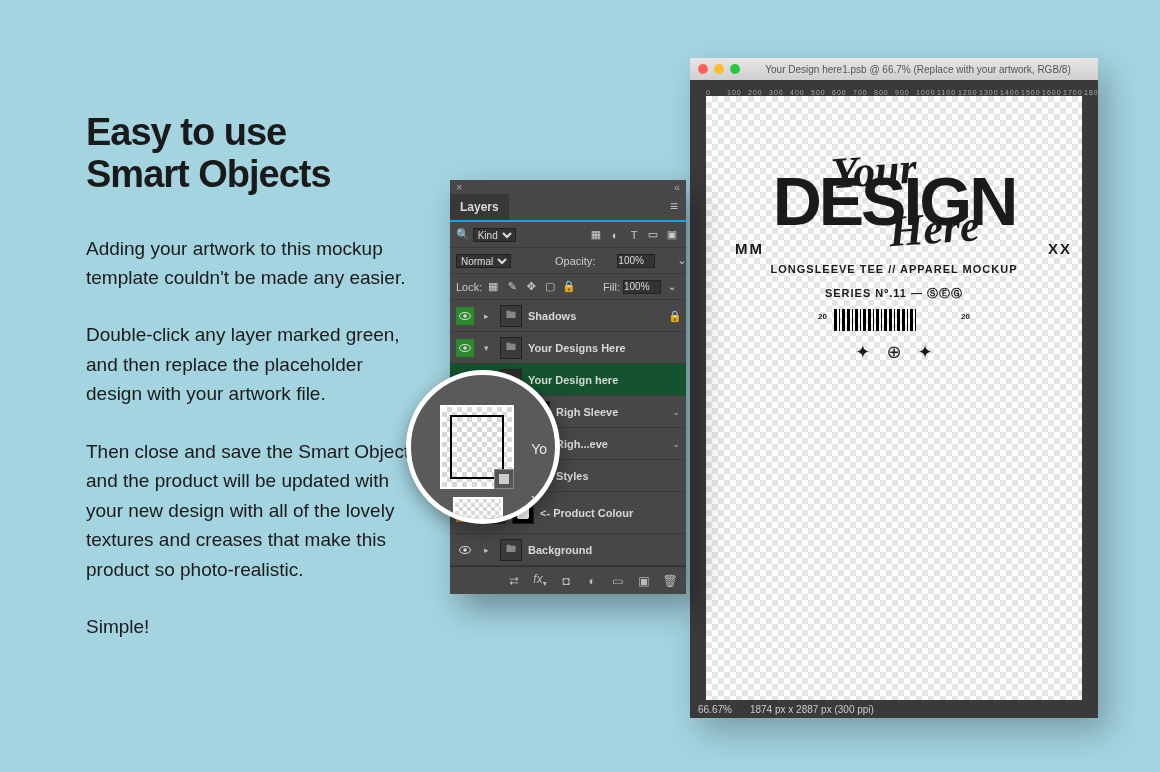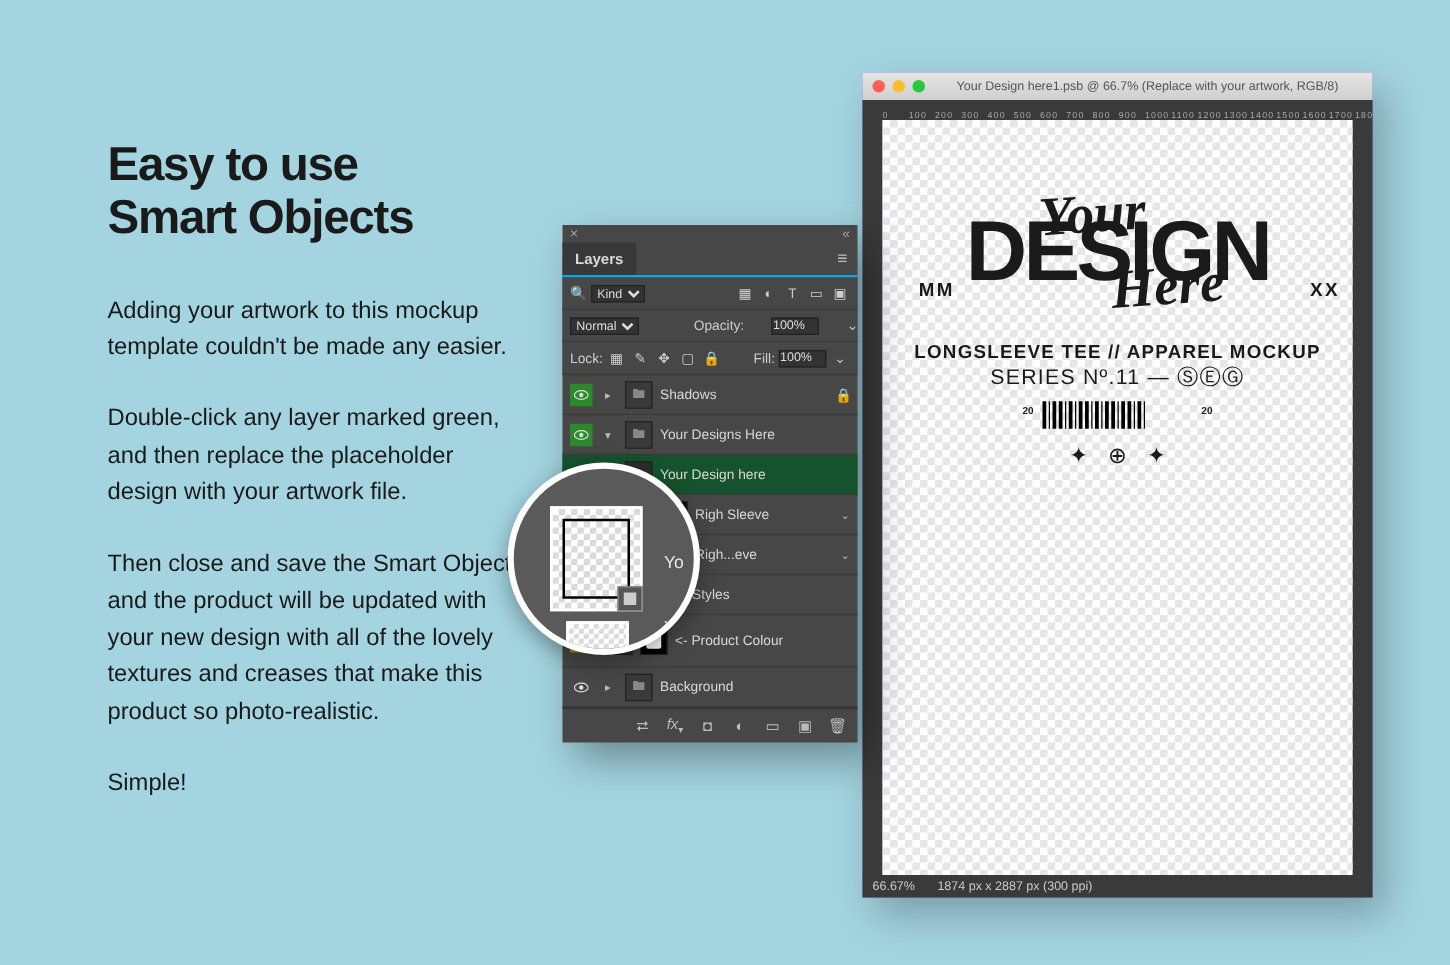--- a/index.html
+++ b/index.html
@@ -33,21 +33,21 @@
     margin-bottom: 28px;
   }
 
   
   .ps-doc {
     position: absolute;
     left: 690px;
     top: 58px;
     width: 408px;
     height: 660px;
-    background: #8b5cf6;
+    background: #84cc16;
     box-shadow: 10px 14px 30px rgba(0,0,0,.25);
   }
   .ps-doc .titlebar {
     height: 22px;
     background: linear-gradient(#e6e6e6,#cfcfcf);
     display: flex;
     align-items: center;
     padding: 0 8px;
     gap: 6px;
     font-size: 10px;
@@ -92,42 +92,42 @@
     display:flex; align-items:center; padding:0 8px; gap:18px;
   }
 
   
   .artwork {
     position:absolute; left:0; right:0; top:0;
     display:flex; flex-direction:column; align-items:center;
     padding-top: 48px;
   }
   .artwork .mm, .artwork .xx {
-    position:absolute; top:128px; font-size:15px; font-weight:800; letter-spacing:2px;
+    position:absolute; top:144px; font-size:15px; font-weight:800; letter-spacing:2px;
   }
   .artwork .mm { right: calc(100% - 58px); }
   .artwork .xx { left: calc(100% - 34px); }
   .artwork .design-word {
     font-size: 68px; font-weight:900; letter-spacing:-3px;
     line-height:.9;
   }
   .artwork .script-top {
     font-family: "Brush Script MT", cursive;
     font-size: 44px; font-style: italic; font-weight:700;
     margin-bottom: -24px;
     transform: rotate(-4deg) translateX(-20px);
   }
   .artwork .script-bot {
     font-family: "Brush Script MT", cursive;
     font-size: 44px; font-style: italic; font-weight:700;
     margin-top: -26px;
     transform: rotate(-4deg) translateX(40px);
   }
-  .artwork .sub1 { font-size:15px; font-weight:800; letter-spacing:1px; margin-top: 16px; }
-  .artwork .sub2 { font-size:17px; font-weight:400; letter-spacing:1px; margin-top: 0; }
+  .artwork .sub1 { font-size:11px; font-weight:800; letter-spacing:1px; margin-top: 6px; }
+  .artwork .sub2 { font-size:11px; font-weight:700; letter-spacing:1px; margin-top: 11px; }
   .artwork .barcode {
     margin-top: 8px;
     height: 22px; width: 120px;
     display:flex; align-items:stretch; gap:2px;
     position:relative;
   }
   .artwork .barcode::before, .artwork .barcode::after {
     content: attr(data-side);
     position:absolute; top:3px; font-size:8px; font-weight:700;
   }
@@ -187,21 +187,21 @@
   .layer .thumb {
     width:22px; height:22px; background:#2d2d2d; border:1px solid #222;
     display:flex; align-items:center; justify-content:center; font-size:10px; color:#888;
   }
   .layer .thumb.folder { background:#3a3a3a; }
   .layer .mask {
     width:22px; height:22px; background:#000; border:1px solid #222;
     display:flex; align-items:center; justify-content:center;
   }
   .layer .mask::after { content:''; width:12px; height:12px; background:#fff; border-radius:2px; }
-  .layer .name { flex:1; overflow:hidden; text-overflow:ellipsis; white-space:nowrap; }
+  .layer .name { flex:1; overflow:hidden; text-overflow:ellipsis; white-space:nowrap;font-weight:bold; }
   .layer .lock { width:12px; height:12px; color:#bbb; font-size:11px;}
   .layer .chev { color:#bbb; font-size:9px; padding-left:4px;}
   .layer.indent1 { padding-left: 22px; }
   .layer.tall { height:42px; }
 
   .lp-footer {
     height:28px; display:flex; align-items:center; justify-content:flex-end;
     gap:10px; padding:0 8px; color:#bbb; font-size:12px;
     border-top:1px solid #2c2c2c;
   }

